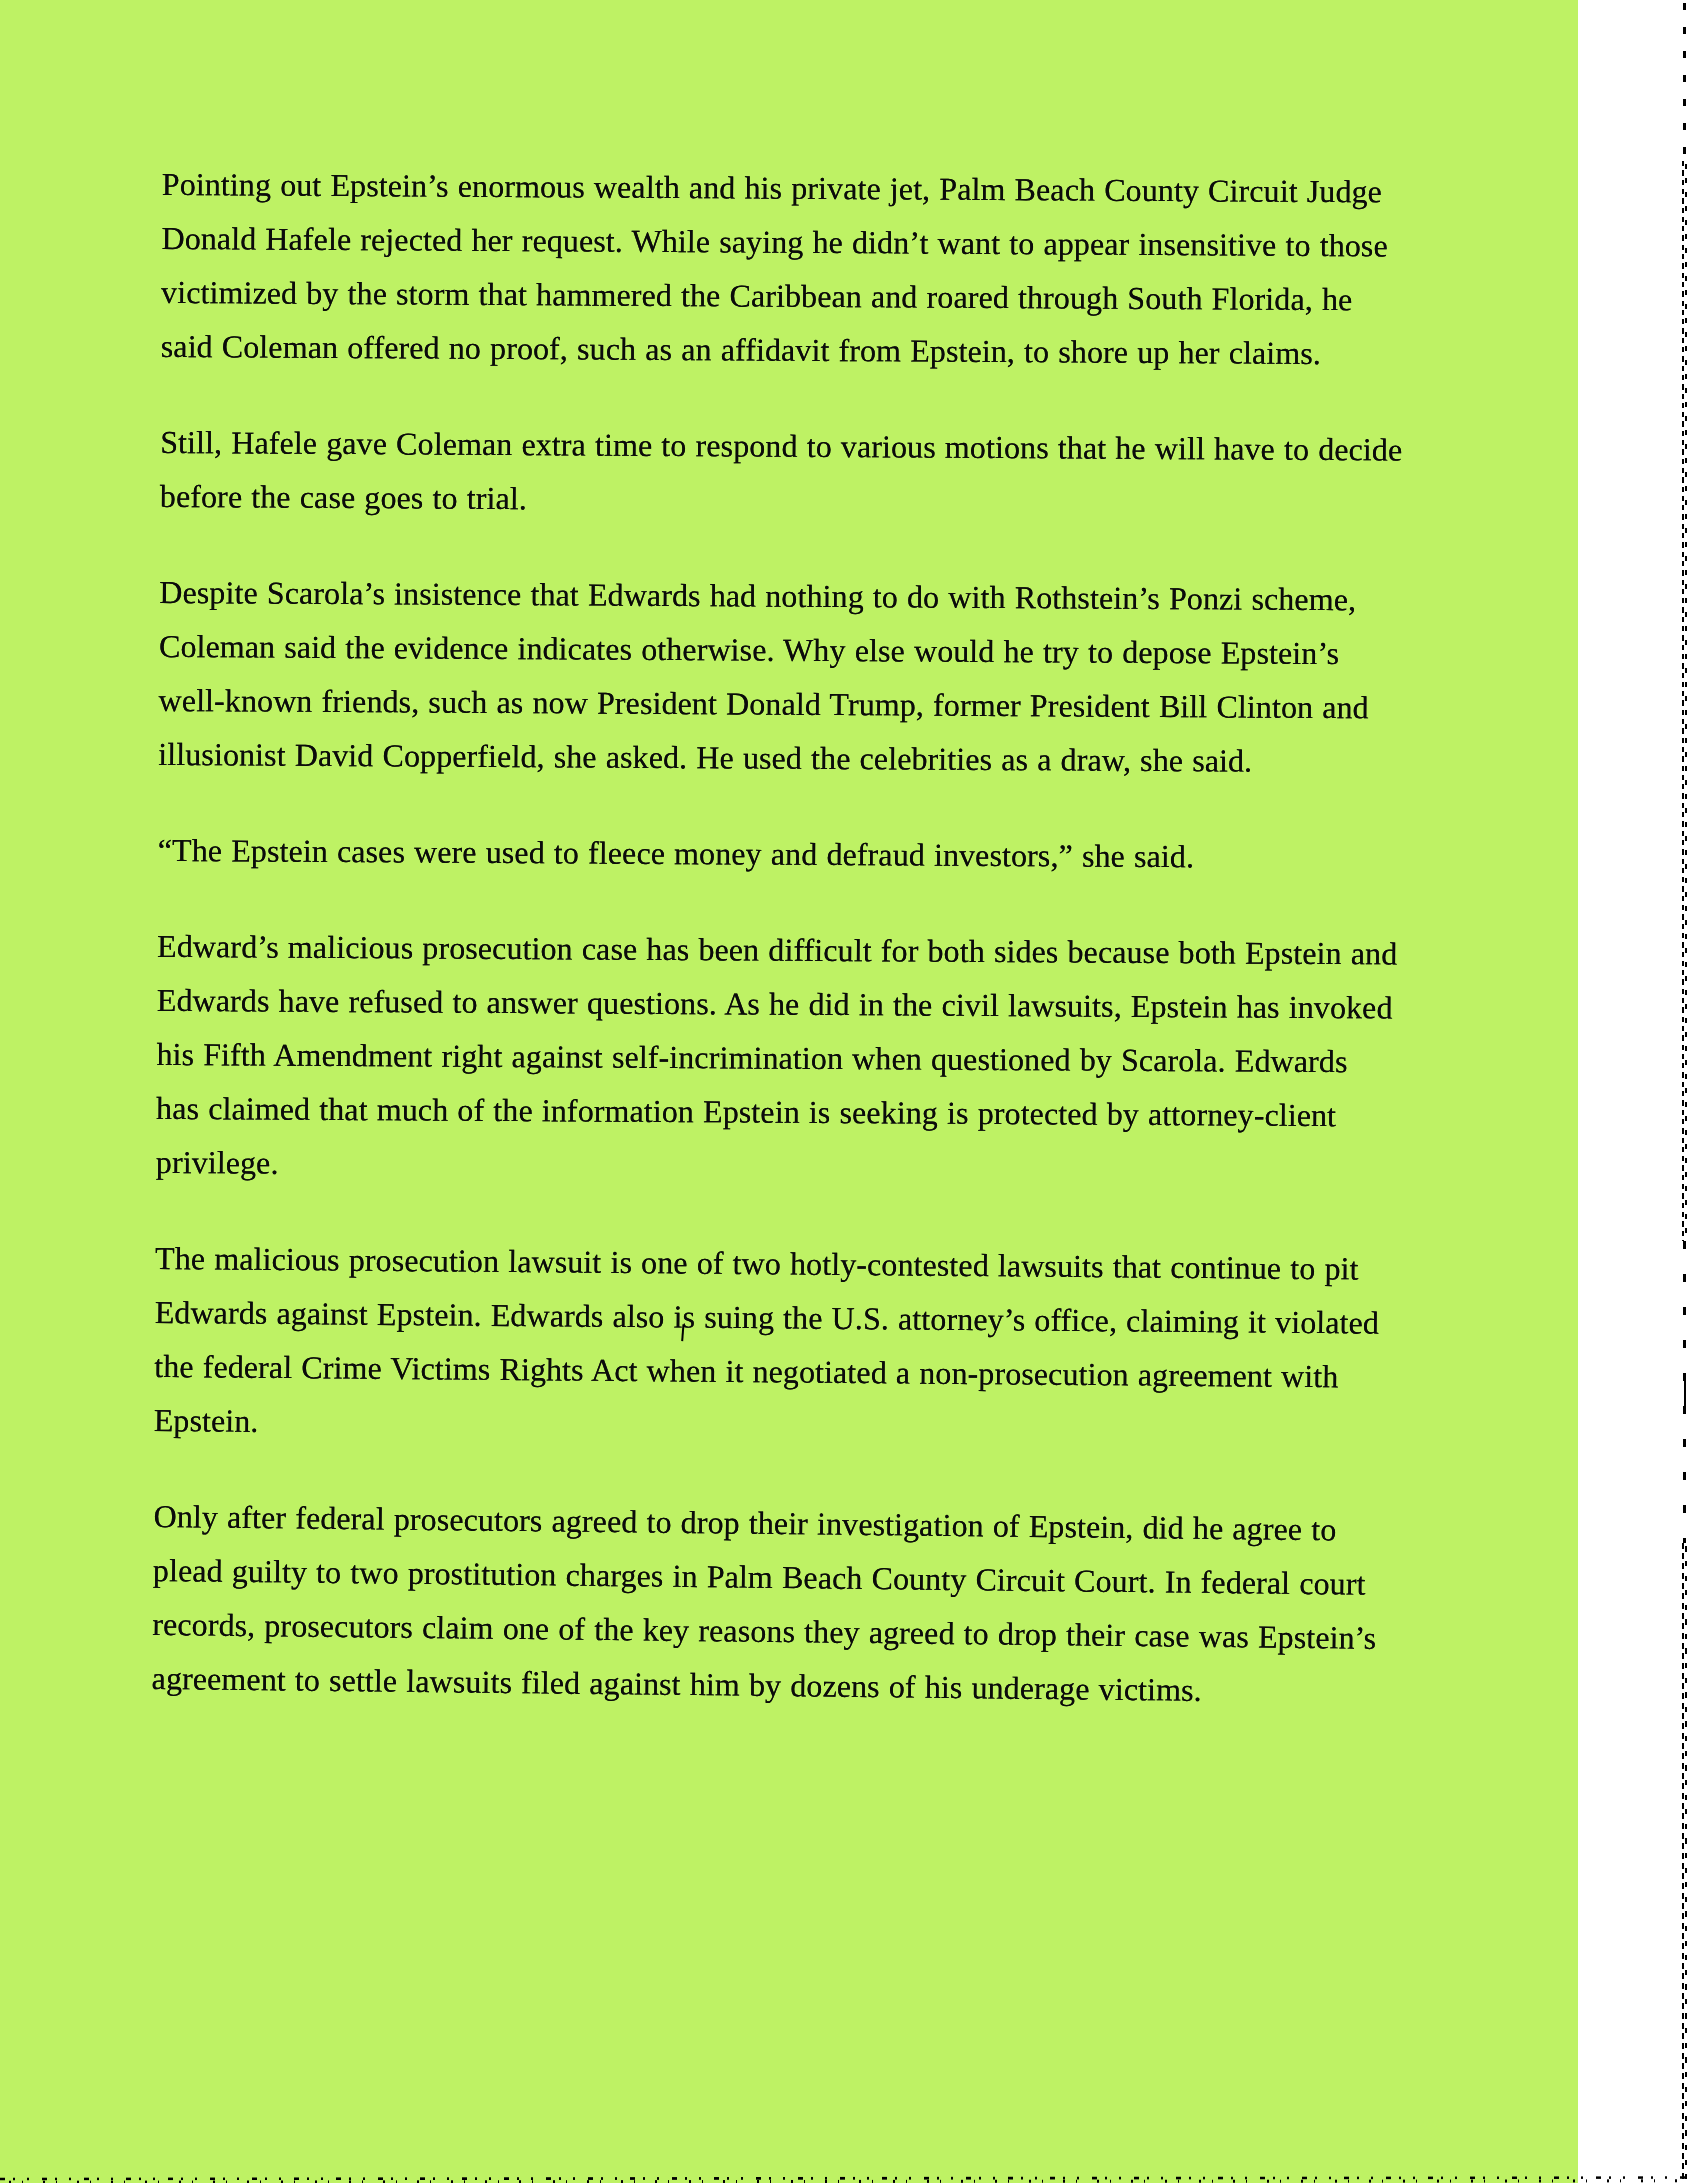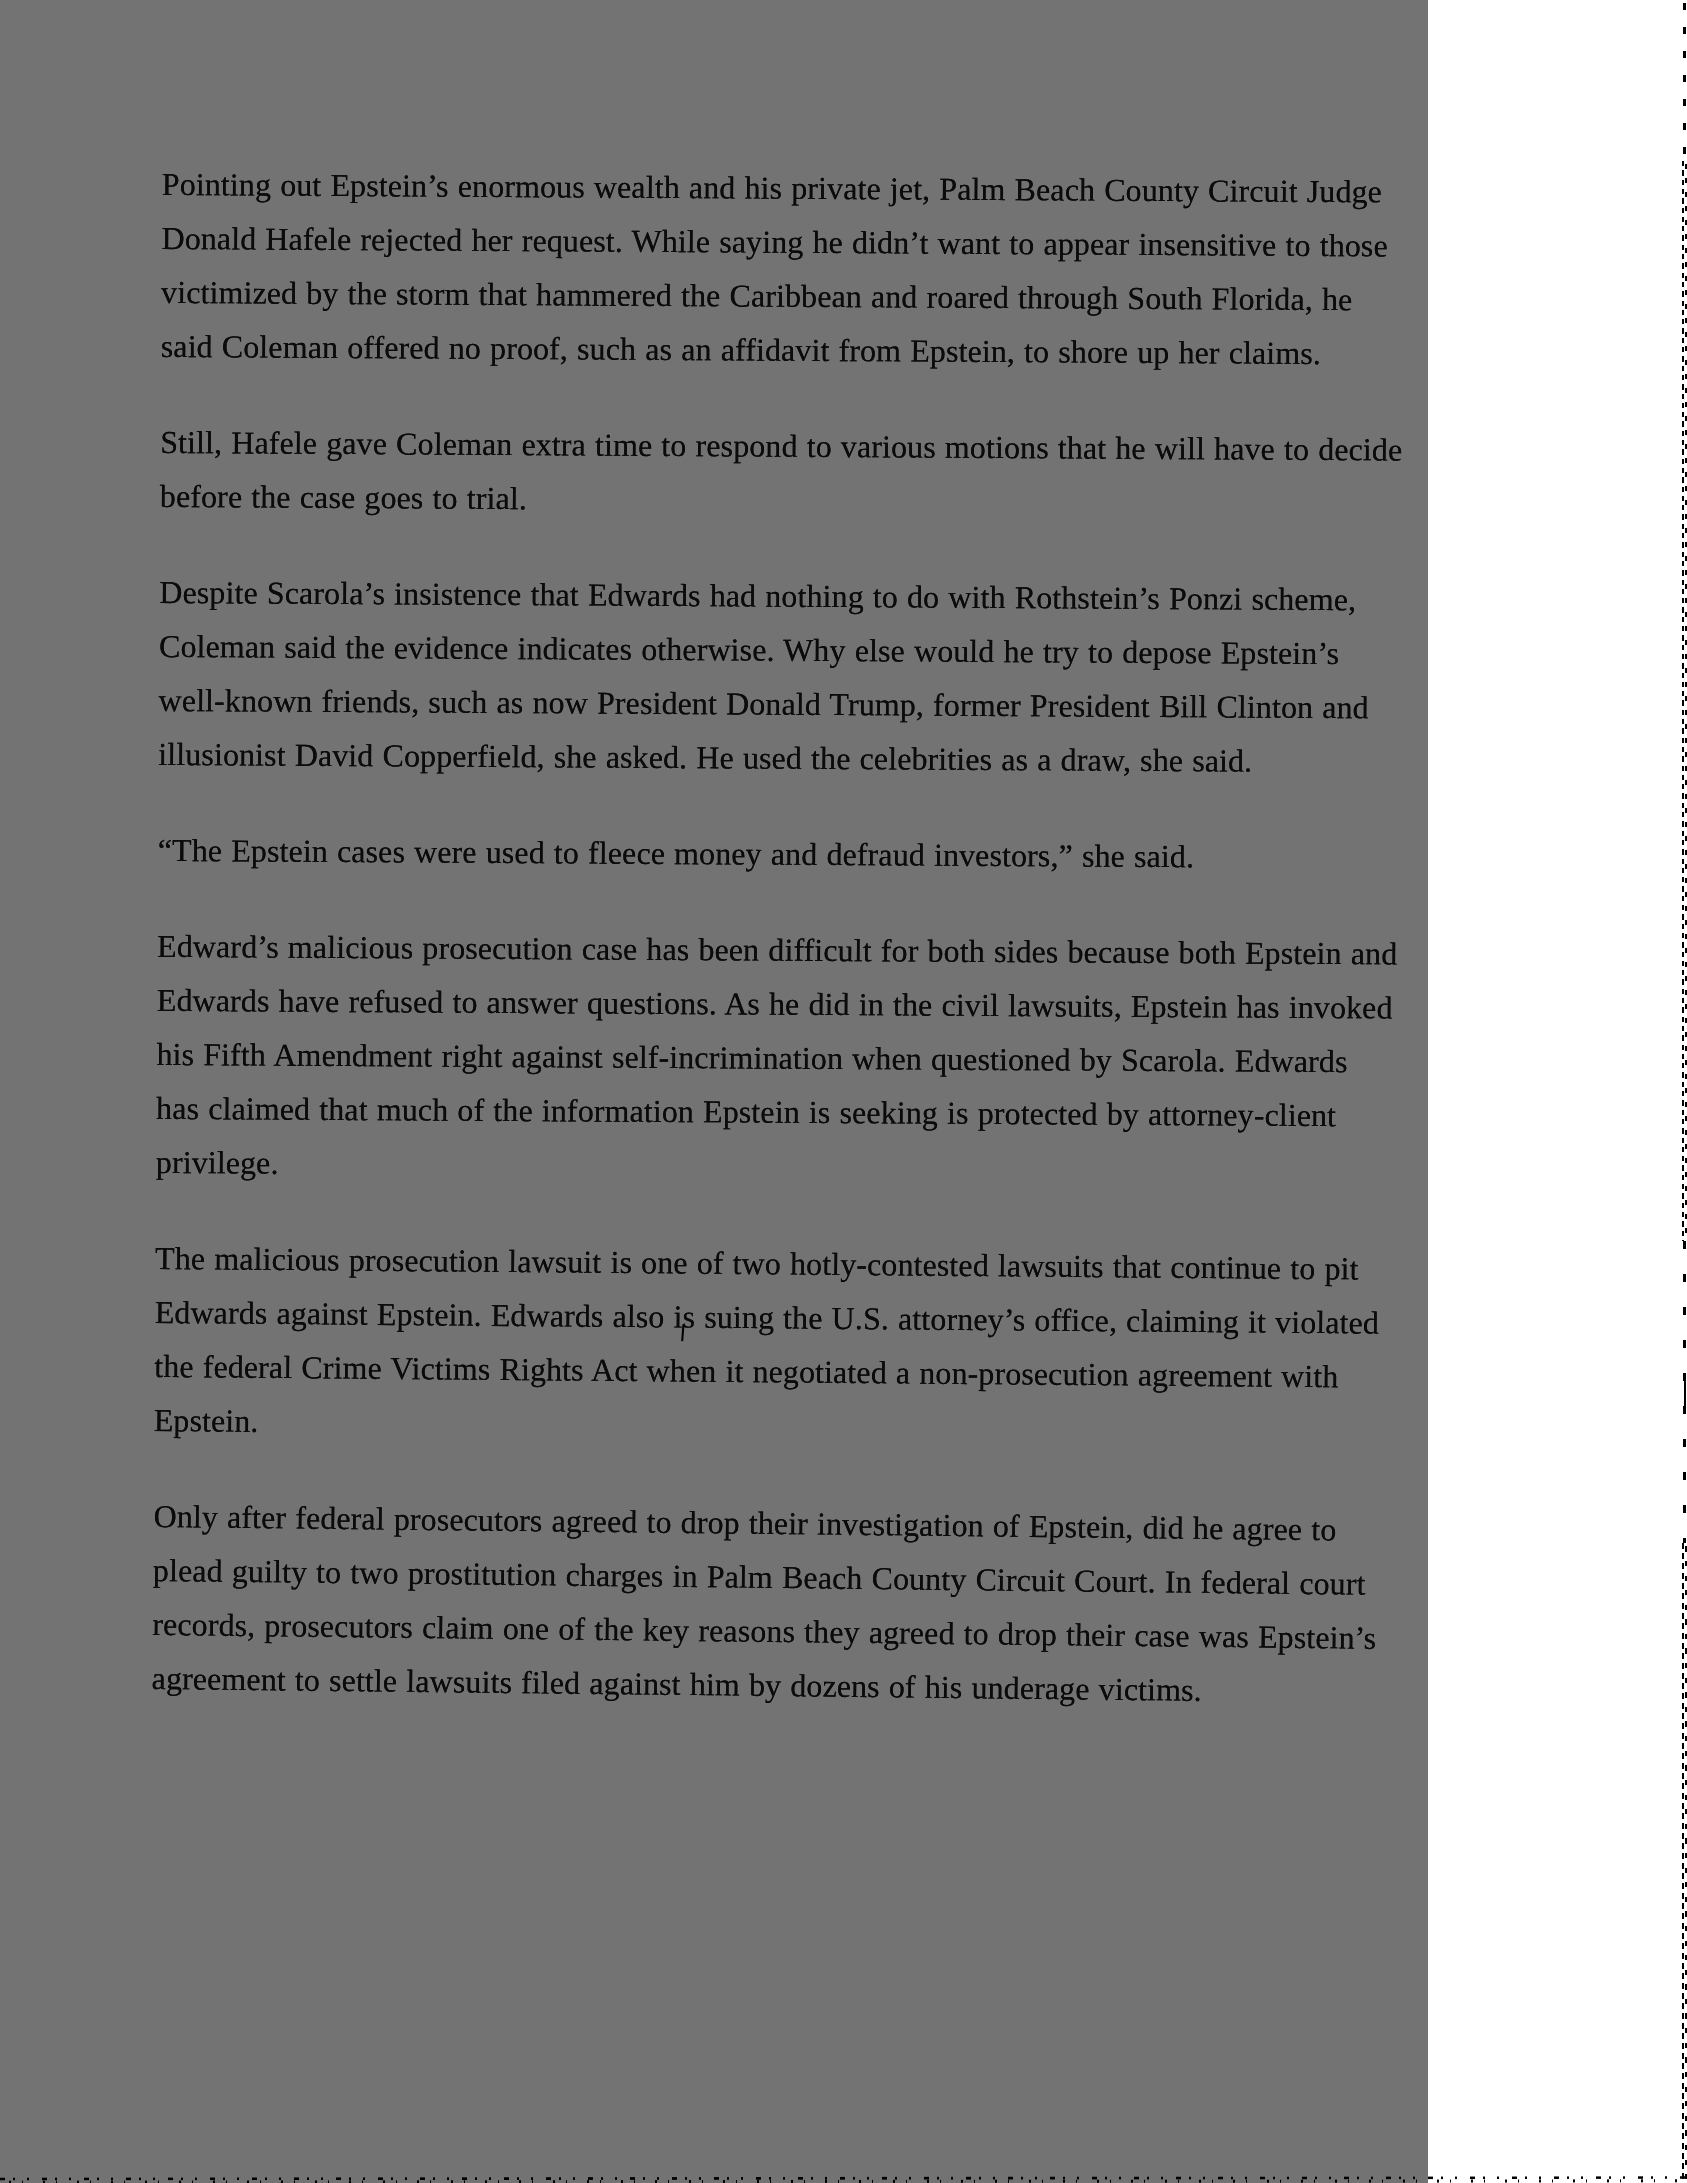--- a/index.html
+++ b/index.html
@@ -5,23 +5,23 @@
   html, body {
     margin: 0;
     padding: 0;
     width: 1687px;
     height: 2183px;
     background: #ffffff;
     overflow: hidden;
   }
   .page {
     position: relative;
-    width: 1428px;
+    width: 1578px;
     height: 2183px;
-    background: #737373;
+    background: #bef264;
     font-family: "Liberation Serif", "DejaVu Serif", serif;
     color: #0b0b0b;
   }
   
   .content {
     position: absolute;
     left: 162px;
     top: 157px;
     width: 1383px;
     transform: rotate(0.35deg);

